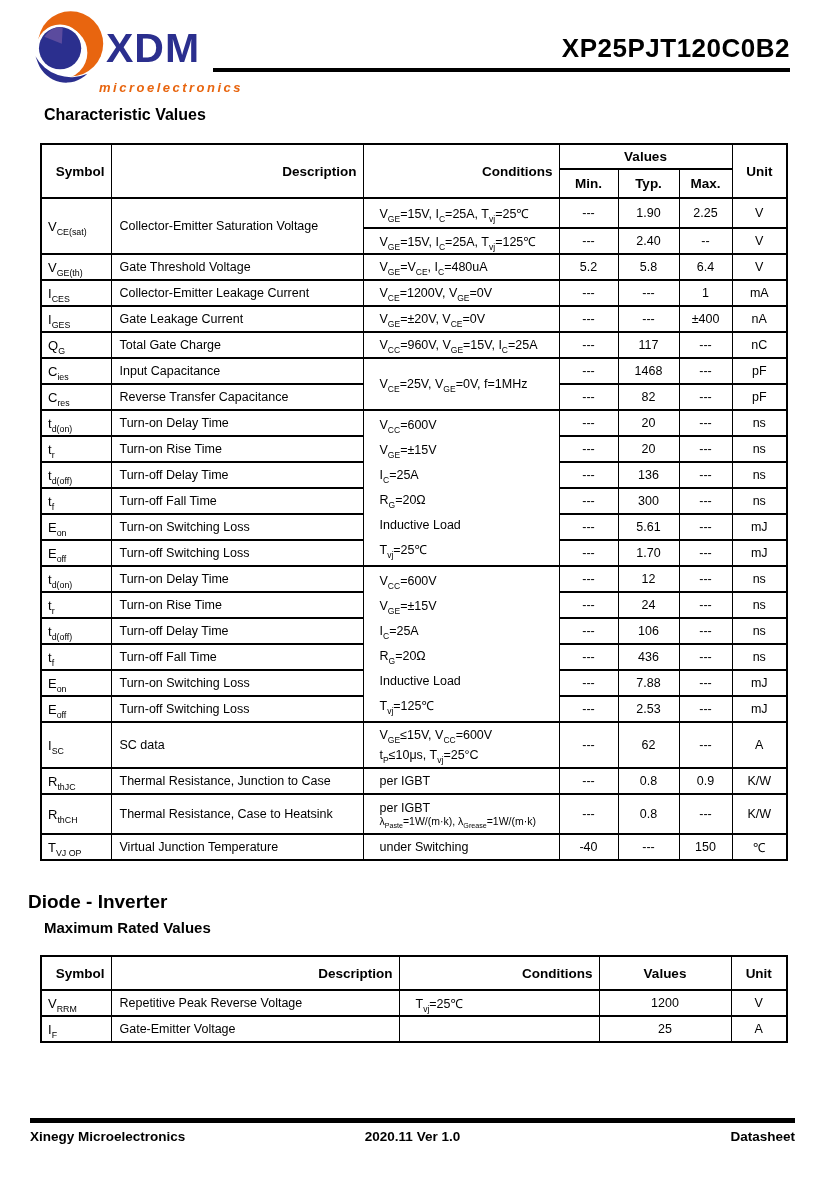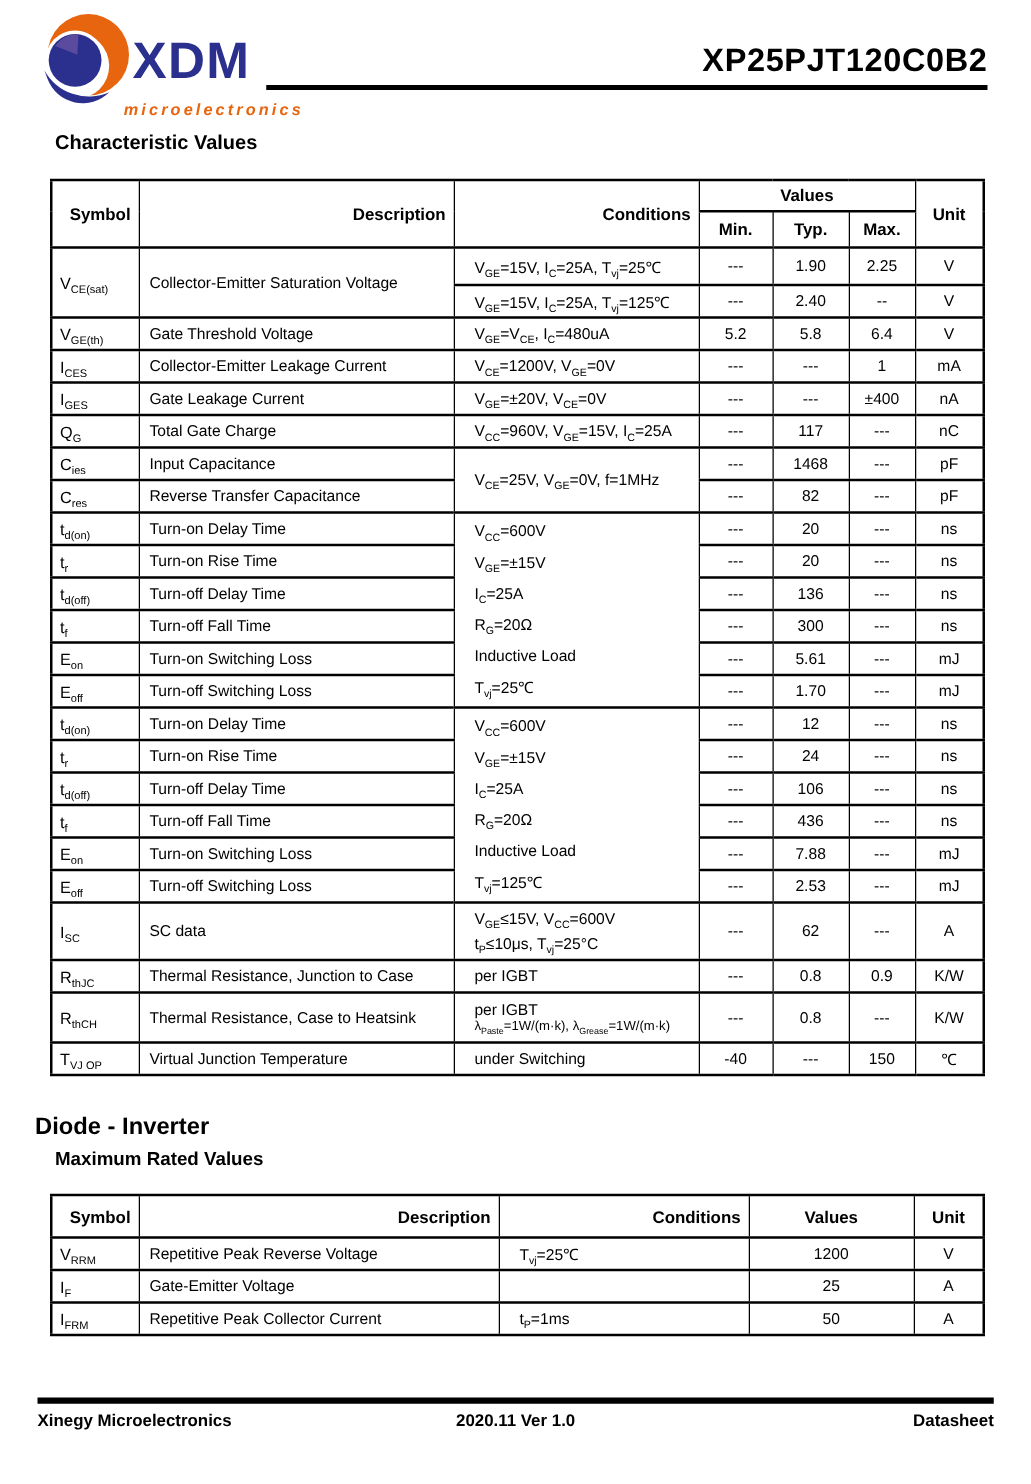--- a/index.html
+++ b/index.html
@@ -341,27 +341,20 @@
       <td class="c">1200</td>
       <td class="c">V</td>
     </tr>
     <tr class="r26">
       <td class="sym">I<sub>F</sub></td>
       <td class="desc">Gate-Emitter Voltage</td>
       <td class="cond"></td>
       <td class="c">25</td>
       <td class="c">A</td>
     </tr>
-    <tr class="r26">
-      <td class="sym">I<sub>FRM</sub></td>
-      <td class="desc">Repetitive Peak Collector Current</td>
-      <td class="cond">t<sub>P</sub>=1ms</td>
-      <td class="c">50</td>
-      <td class="c">A</td>
-    </tr>
   </tbody>
     </table>
 
   <div class="footer-rule"></div>
   <div class="footer-left">Xinegy Microelectronics</div>
   <div class="footer-center">2020.11  Ver 1.0</div>
   <div class="footer-right">Datasheet</div>
 
 </div>
 

